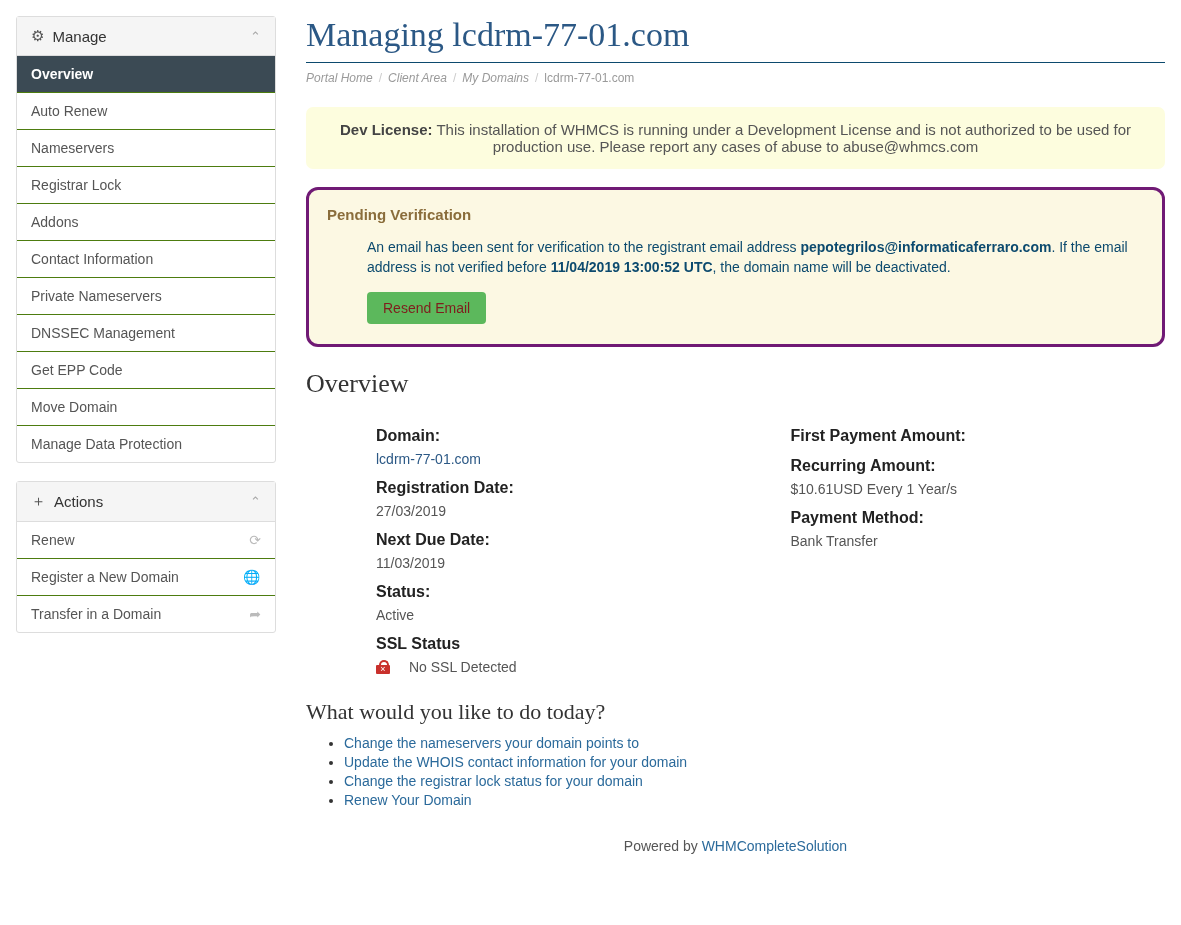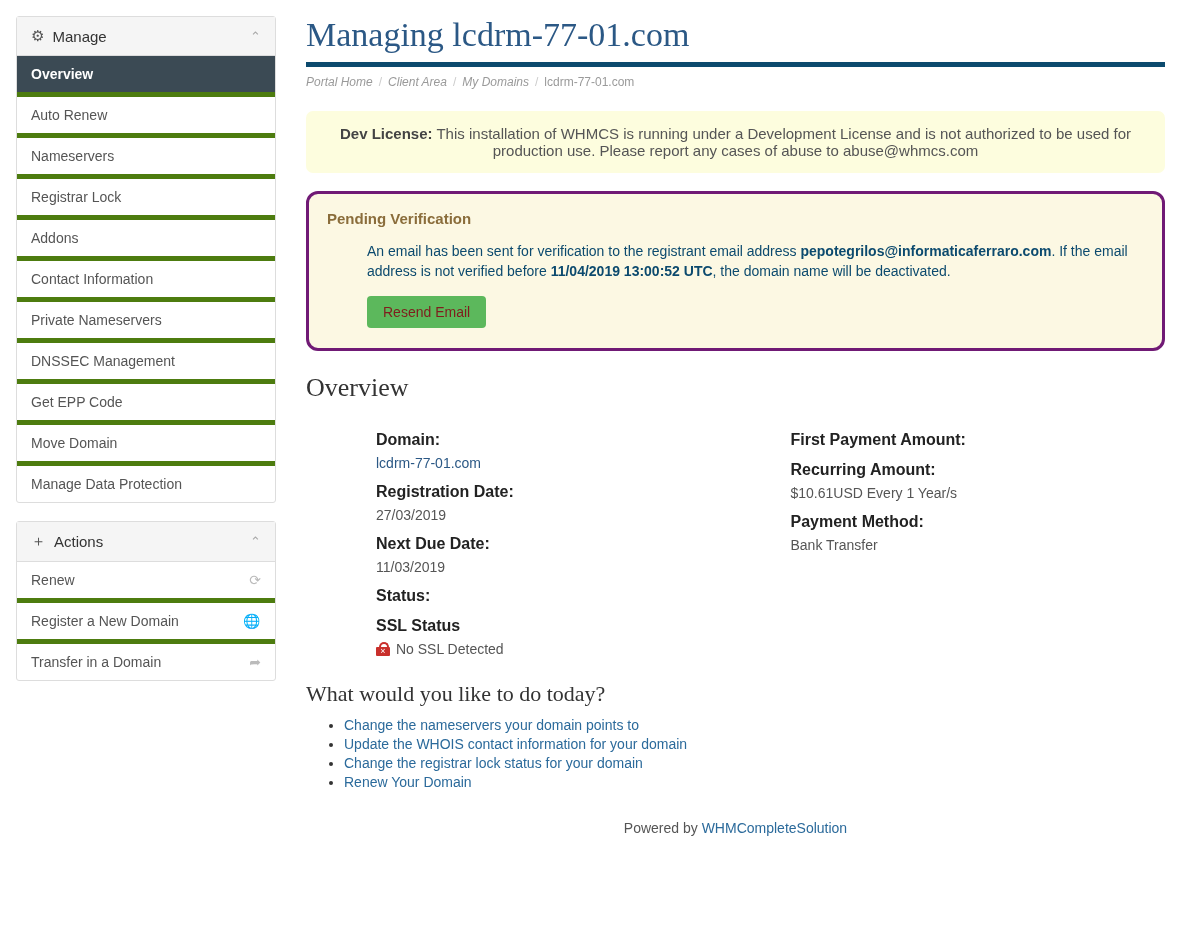--- a/index.html
+++ b/index.html
@@ -30,41 +30,41 @@
     justify-content: space-between;
     color: #333;
     font-size: 15px;
     font-weight: 400;
   }
   .panel-heading .left { display:flex; align-items:center; gap:8px; }
   .panel-heading .chev { color:#aaa; font-size:13px;}
   .list-group { list-style:none; }
   .list-group-item {
     padding: 10px 14px;
-    border-top: 5px solid #4d7c0f;
+    border-top: 1px solid #4d7c0f;
     color: #555;
     display:flex;
     justify-content:space-between;
     align-items:center;
     cursor: pointer;
   }
   .list-group-item:first-child { border-top:none; }
   .list-group-item.active {
     background: #3b4a54;
     color:#fff;
     font-weight:600;
   }
   .list-group-item .action-icon { color:#bbb; }
 
   .page-title {
     font-family: Georgia, "Times New Roman", serif;
     color: #2b5885;
     font-size: 34px;
     font-weight: 400;
-    border-bottom: 5px solid #0c4a6e;
+    border-bottom: 1px solid #0c4a6e;
     padding-bottom: 8px;
     margin-bottom: 8px;
   }
   .breadcrumb {
     list-style:none;
     display:flex;
     gap:6px;
     font-size:12px;
     color:#9a9a9a;
     margin-bottom: 22px;
@@ -132,21 +132,21 @@
     font-weight:400;
     margin:24px 0 10px;
   }
 
   .overview-cols { display:flex; gap:40px; padding-left:70px; }
   .overview-cols .col { flex:1; }
   .overview-cols h5 { font-size:16px; font-weight:700; color:#222; margin-top:12px; margin-bottom:6px; }
   .overview-cols .val { color:#555; font-size:14px; }
   .overview-cols a.val { color:#2b5885; text-decoration:none; }
 
-  .ssl-row { display:flex; align-items:center; gap:6px; }
+  .ssl-row { display:flex; align-items:center; gap:19px; }
   .lock-icon {
     width:14px; height:14px; position:relative; display:inline-block;
   }
   .lock-icon::before {
     content:""; position:absolute; top:0; left:3px; width:6px; height:6px;
     border:2px solid #c9302c; border-bottom:none; border-radius:5px 5px 0 0;
   }
   .lock-icon::after {
     content:"×"; position:absolute; top:5px; left:0; width:14px; height:9px;
     background:#c9302c; border-radius:1px; color:#fff;
@@ -268,20 +268,21 @@
         <h5>Domain:</h5>
         <a href="#" class="val">lcdrm-77-01.com</a>
 
         <h5>Registration Date:</h5>
         <div class="val">27/03/2019</div>
 
         <h5>Next Due Date:</h5>
         <div class="val">11/03/2019</div>
 
         <h5>Status:</h5>
+        <div class="val">Active</div>
 
         <h5>SSL Status</h5>
         <div class="val ssl-row">
           <span class="lock-icon"></span>
           <span>No SSL Detected</span>
         </div>
       </div>
 
       <div class="col">
         <h5>First Payment Amount:</h5>

